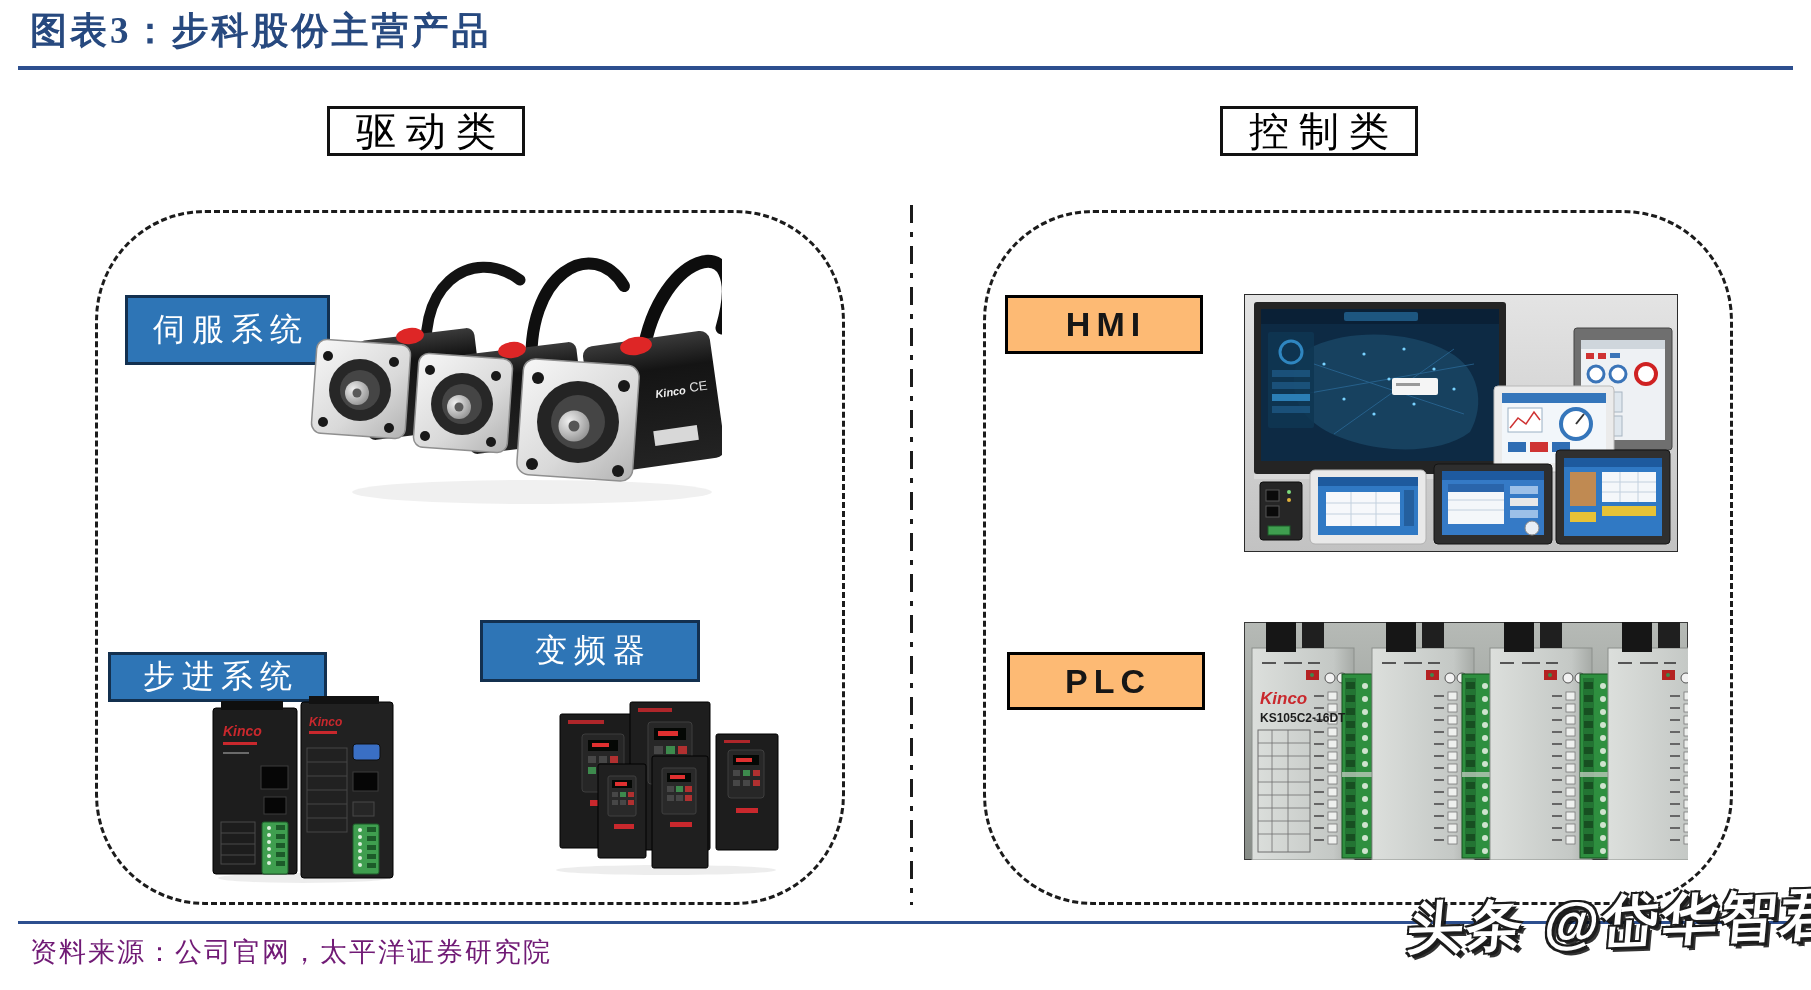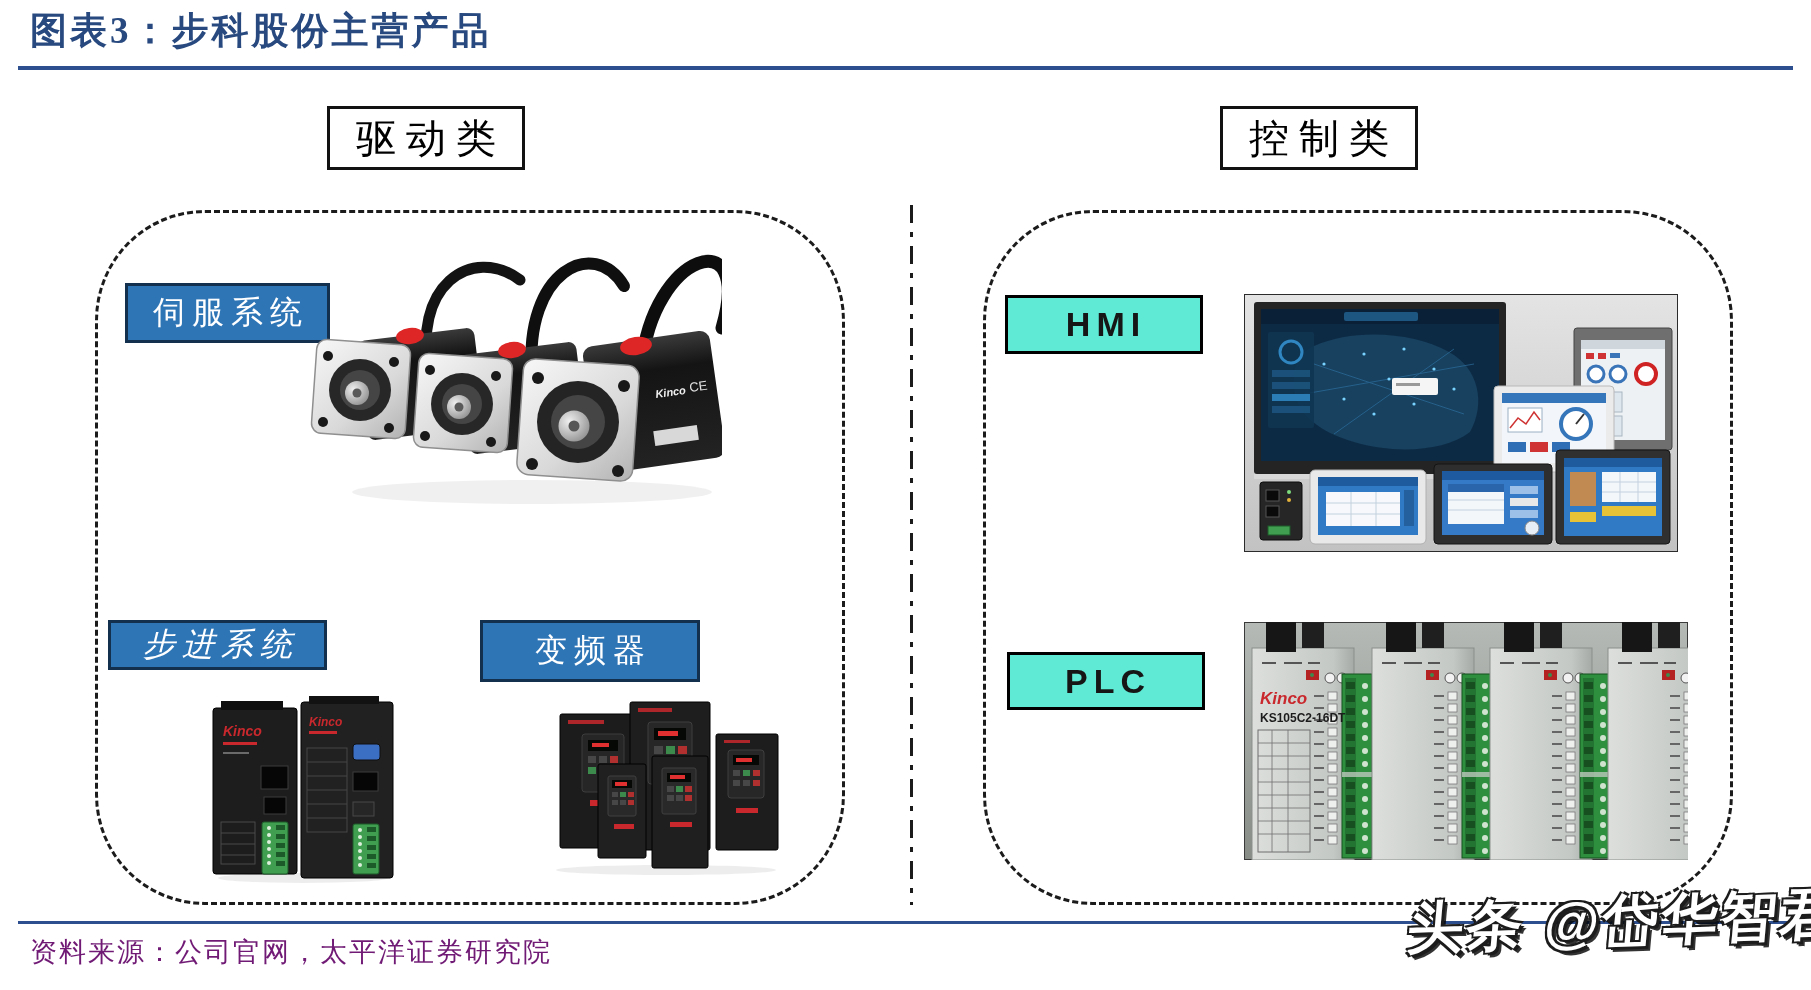--- a/index.html
+++ b/index.html
@@ -4,45 +4,45 @@
 <style>
   html,body{margin:0;padding:0;background:#ffffff;}
   .page{position:relative;width:1811px;height:990px;background:#fff;overflow:hidden;
         font-family:"Liberation Sans",sans-serif;}
 
   .fig-title{position:absolute;left:30px;top:6px;font-family:"Liberation Serif",serif;
              font-weight:bold;font-size:37px;color:#27497F;letter-spacing:3px;white-space:nowrap;}
   .rule-top{position:absolute;left:18px;top:66px;width:1775px;height:4px;background:#2D4F8F;}
   .rule-bottom{position:absolute;left:18px;top:921px;width:1775px;height:3px;background:#2D4F8F;}
 
-  .cat-box{position:absolute;width:198px;height:64px;background:#fff;border:3px solid #121212;
+  .cat-box{position:absolute;width:198px;height:50px;background:#fff;border:3px solid #121212;
            display:flex;align-items:center;justify-content:center;box-sizing:border-box;
            font-family:"Liberation Serif",serif;font-size:40px;color:#000;letter-spacing:10px;
            padding-left:10px;white-space:nowrap;}
   #drive-header{left:327px;top:106px;}
   #control-header{left:1220px;top:106px;}
 
   .panel{position:absolute;top:210px;width:750px;height:695px;border:3px dashed #1b1b1b;
          border-radius:110px;box-sizing:border-box;}
   #drive-panel{left:95px;}
   #control-panel{left:983px;}
 
   .divider{position:absolute;left:910px;top:205px;width:3px;height:700px;
            background-image:repeating-linear-gradient(to bottom,
              #1b1b1b 0 18px,transparent 18px 27px,#1b1b1b 27px 32px,transparent 32px 41px);}
 
   .blue-label{position:absolute;background:#2E75B6;border:3px solid #13304F;color:#fff;
               display:flex;align-items:center;justify-content:center;box-sizing:border-box;
               font-family:"Liberation Serif",serif;font-size:32px;letter-spacing:7px;
               padding-left:7px;white-space:nowrap;}
-  #servo-label{left:125px;top:283px;width:205px;height:60px;}
-  #stepper-label{left:108px;top:620px;width:219px;height:50px;font-style:italic;}
+  #servo-label{left:125px;top:295px;width:205px;height:70px;}
+  #stepper-label{left:108px;top:652px;width:219px;height:50px;}
   #inverter-label{left:480px;top:620px;width:220px;height:62px;}
 
-  .orange-label{position:absolute;background:#5eead4;border:3px solid #000;color:#161616;
+  .orange-label{position:absolute;background:#fdba74;border:3px solid #000;color:#161616;
                 display:flex;align-items:center;justify-content:center;box-sizing:border-box;
                 font-family:"Liberation Sans",sans-serif;font-weight:bold;font-size:34px;
                 letter-spacing:6px;padding-left:4px;white-space:nowrap;}
   #hmi-label{left:1005px;top:295px;width:198px;height:59px;}
   #plc-label{left:1007px;top:652px;width:198px;height:58px;}
 
   .img{position:absolute;}
   #servo-image{left:292px;top:216px;width:430px;height:300px;}
   #stepper-image{left:203px;top:696px;width:198px;height:188px;}
   #inverter-image{left:538px;top:698px;width:248px;height:178px;}

